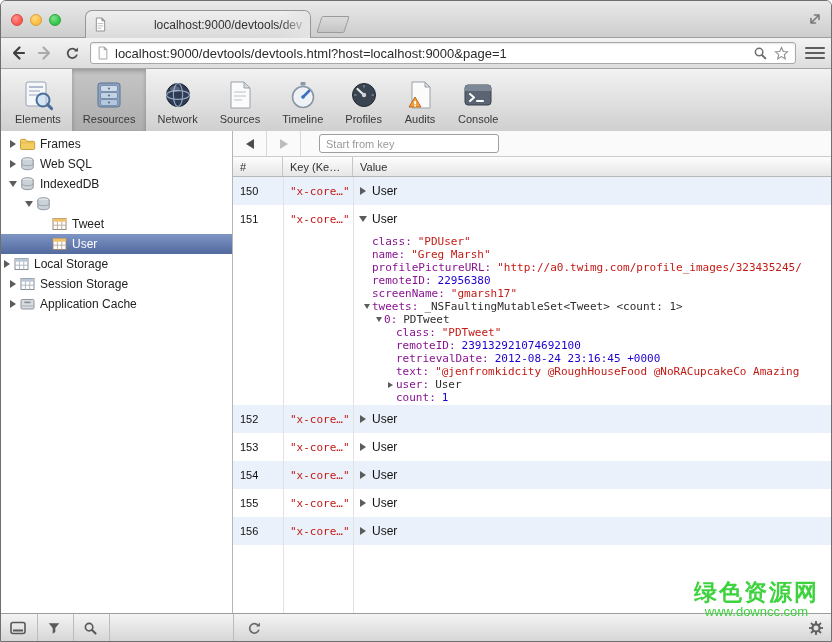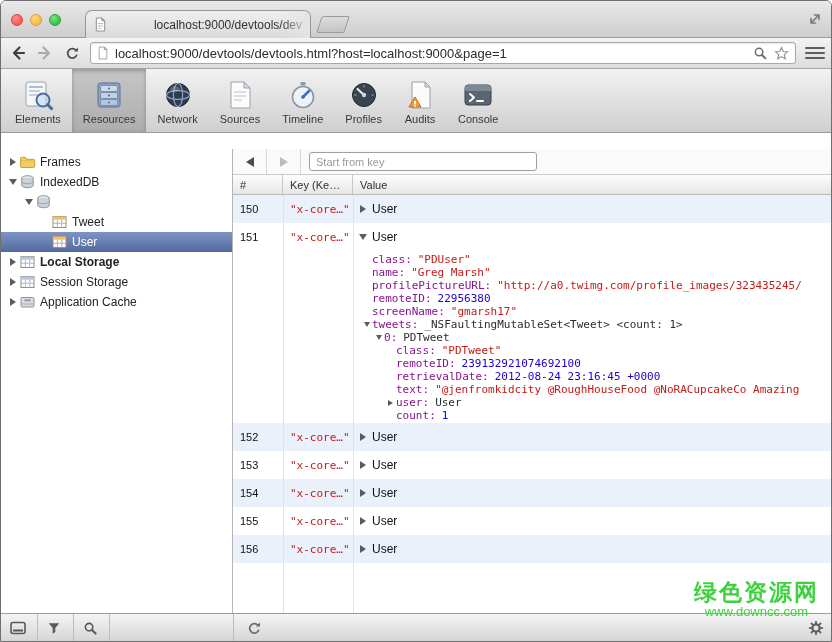--- a/index.html
+++ b/index.html
@@ -27,37 +27,37 @@
   .menu-btn i{display:block;height:2px;background:#5d5d5d;border-radius:1px;}
 
   
   .dtoolbar{position:absolute;left:0;top:68px;width:832px;height:64px;background:linear-gradient(#f2f2f2,#cfcfcf);border-bottom:1px solid #9a9a9a;display:flex;align-items:stretch;padding:0 3px;}
   .tb-item{display:flex;flex-direction:column;align-items:center;justify-content:center;padding:5px 11px 3px;gap:2px;cursor:default;}
   .tb-item.selected{background:linear-gradient(#c6c6c6,#adadad);box-shadow:inset 0 2px 4px rgba(0,0,0,.25);}
   .tb-icon{width:32px;height:32px;}
   .tb-label{font-size:11px;color:#383838;}
 
   
-  .content{position:absolute;left:0;top:148px;width:832px;height:482px;display:flex;background:#fff;}
+  .content{position:absolute;left:0;top:130px;width:832px;height:482px;display:flex;background:#fff;}
   .sidebar{width:232px;min-width:232px;border-right:1px solid #b5b5b5;background:#fff;padding-top:3px;overflow:hidden;}
   .tree-item{height:20px;display:flex;align-items:center;font-size:12px;color:#222;white-space:nowrap;}
   .tree-item.selected{background:linear-gradient(#7e95c4,#52699f);color:#fff;}
   .arrow-slot{width:12px;display:flex;align-items:center;justify-content:center;flex:none;}
   .sb-icon{width:17px;height:16px;margin-right:4px;flex:none;}
   .tri-r{width:0;height:0;border-style:solid;border-width:4px 0 4px 6px;border-color:transparent transparent transparent #5c5c5c;}
   .tri-d{width:0;height:0;border-style:solid;border-width:6px 4px 0 4px;border-color:#5c5c5c transparent transparent transparent;}
   .tri-r.sm{border-width:3px 0 3px 5px;}
   .tri-d.sm{border-width:5px 3px 0 3px;}
 
   .main{flex:1;position:relative;overflow:hidden;}
   .gnavbar{position:absolute;left:0;top:0;right:0;height:26px;background:#fafafa;border-bottom:1px solid #cccccc;display:flex;align-items:center;}
   .gnav-btn{width:34px;height:100%;display:flex;align-items:center;justify-content:center;border-right:1px solid #d8d8d8;}
   .gnav-tri-l{width:0;height:0;border-style:solid;border-width:5px 8px 5px 0;border-color:transparent #4d4d4d transparent transparent;}
   .gnav-tri-r{width:0;height:0;border-style:solid;border-width:5px 0 5px 8px;border-color:transparent transparent transparent #bdbdbd;}
-  .startkey{margin-left:8px;width:228px;height:19px;border:1px solid #9f9f9f;border-radius:3px;font-size:11px;padding:0 6px;color:#444;background:#fff;font-family:"Liberation Sans","DejaVu Sans",sans-serif;}
+  .startkey{margin-left:18px;width:180px;height:19px;border:1px solid #9f9f9f;border-radius:3px;font-size:11px;padding:0 6px;color:#444;background:#fff;font-family:"Liberation Sans","DejaVu Sans",sans-serif;}
   .startkey::placeholder{color:#9a9a9a;}
 
   .grid-header{position:absolute;left:0;top:26px;right:0;height:20px;background:linear-gradient(#fdfdfd,#e6e6e6);border-bottom:1px solid #b8b8b8;font-size:11px;color:#303030;}
   .gh-cell{position:absolute;top:0;height:100%;display:flex;align-items:center;padding-left:7px;border-right:1px solid #c6c6c6;overflow:hidden;white-space:nowrap;}
 
   .grid-body{position:absolute;left:0;top:46px;right:0;bottom:0;background:#fff;overflow:hidden;}
   .grow-wrap.shaded{background:#eaf1fa;}
   .grow{display:flex;height:28px;align-items:center;font-size:12px;color:#111;}
   .gc-num{width:50px;padding-left:7px;font-size:11px;flex:none;}
   .gc-key{width:70px;padding-left:7px;color:#c41a16;font-family:"DejaVu Sans Mono",monospace;font-size:11px;flex:none;overflow:hidden;white-space:nowrap;}
@@ -247,20 +247,31 @@
             <span class="tri-r"></span>
           </span>
           <span class="sb-icon"><svg viewBox="0 0 17 16">
               <path d="M1.5 4.5q0-1.2 1.2-1.2h3.6l1.6 2h6.6q1.2 0 1.2 1.2v5.8q0 1.2-1.2 1.2H2.7q-1.2 0-1.2-1.2z" fill="#f1cd62" stroke="#c79f3d"></path>
               <path d="M1.5 6.8h14.2" stroke="#e3b94d"></path>
             </svg></span>
           <span>Frames</span>
         </div>
         <div class="tree-item" style="padding-left: 6px;">
           <span class="arrow-slot">
+            <span class="tri-r"></span>
+          </span>
+          <span class="sb-icon"><svg viewBox="0 0 17 16">
+              <ellipse cx="8.5" cy="4" rx="5.7" ry="2.3" fill="#e3e7eb" stroke="#8d949c"></ellipse>
+              <path d="M2.8 4v7.3c0 1.5 2.6 2.4 5.7 2.4s5.7-.9 5.7-2.4V4" fill="#ccd2d9" stroke="#8d949c"></path>
+              <path d="M2.8 7.5c0 1.4 2.6 2.2 5.7 2.2s5.7-.8 5.7-2.2" fill="none" stroke="#9ba3ab"></path>
+            </svg></span>
+          <span>Web SQL</span>
+        </div>
+        <div class="tree-item" style="padding-left: 6px;">
+          <span class="arrow-slot">
             <span class="tri-d"></span>
           </span>
           <span class="sb-icon"><svg viewBox="0 0 17 16">
               <ellipse cx="8.5" cy="4" rx="5.7" ry="2.3" fill="#e3e7eb" stroke="#8d949c"></ellipse>
               <path d="M2.8 4v7.3c0 1.5 2.6 2.4 5.7 2.4s5.7-.9 5.7-2.4V4" fill="#ccd2d9" stroke="#8d949c"></path>
               <path d="M2.8 7.5c0 1.4 2.6 2.2 5.7 2.2s5.7-.8 5.7-2.2" fill="none" stroke="#9ba3ab"></path>
             </svg></span>
           <span>IndexedDB</span>
         </div>
         <div class="tree-item" style="padding-left: 22px;">
@@ -288,21 +299,21 @@
           <span class="arrow-slot"></span>
           <span class="sb-icon"><svg viewBox="0 0 17 16">
               <rect x="2" y="2.5" width="13" height="11" fill="#fff" stroke="#98887b"></rect>
               <rect x="2" y="2.5" width="13" height="3.2" fill="#efc269"></rect>
               <line x1="2" y1="9.2" x2="15" y2="9.2" stroke="#bcb0a1"></line>
               <line x1="6.4" y1="5.7" x2="6.4" y2="13.5" stroke="#bcb0a1"></line>
               <line x1="10.8" y1="5.7" x2="10.8" y2="13.5" stroke="#bcb0a1"></line>
             </svg></span>
           <span>User</span>
         </div>
-        <div class="tree-item" style="padding-left: 6px; font-weight: bold;">
+        <div class="tree-item" style="">
           <span class="arrow-slot">
             <span class="tri-r"></span>
           </span>
           <span class="sb-icon"><svg viewBox="0 0 17 16">
               <rect x="2" y="2.5" width="13" height="11" fill="#fff" stroke="#868e98"></rect>
               <rect x="2" y="2.5" width="13" height="3.2" fill="#b9c6d6"></rect>
               <line x1="2" y1="9.2" x2="15" y2="9.2" stroke="#aeb7c1"></line>
               <line x1="6.4" y1="5.7" x2="6.4" y2="13.5" stroke="#aeb7c1"></line>
               <line x1="10.8" y1="5.7" x2="10.8" y2="13.5" stroke="#aeb7c1"></line>
             </svg></span>

